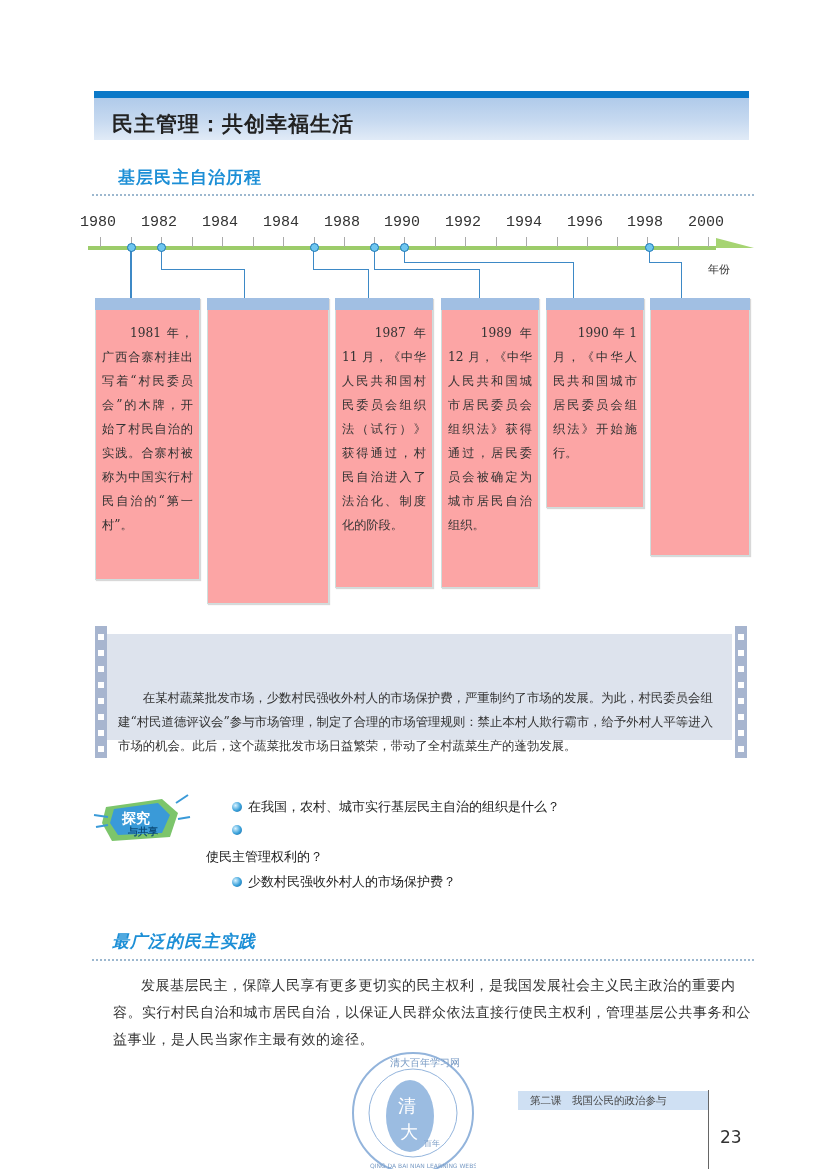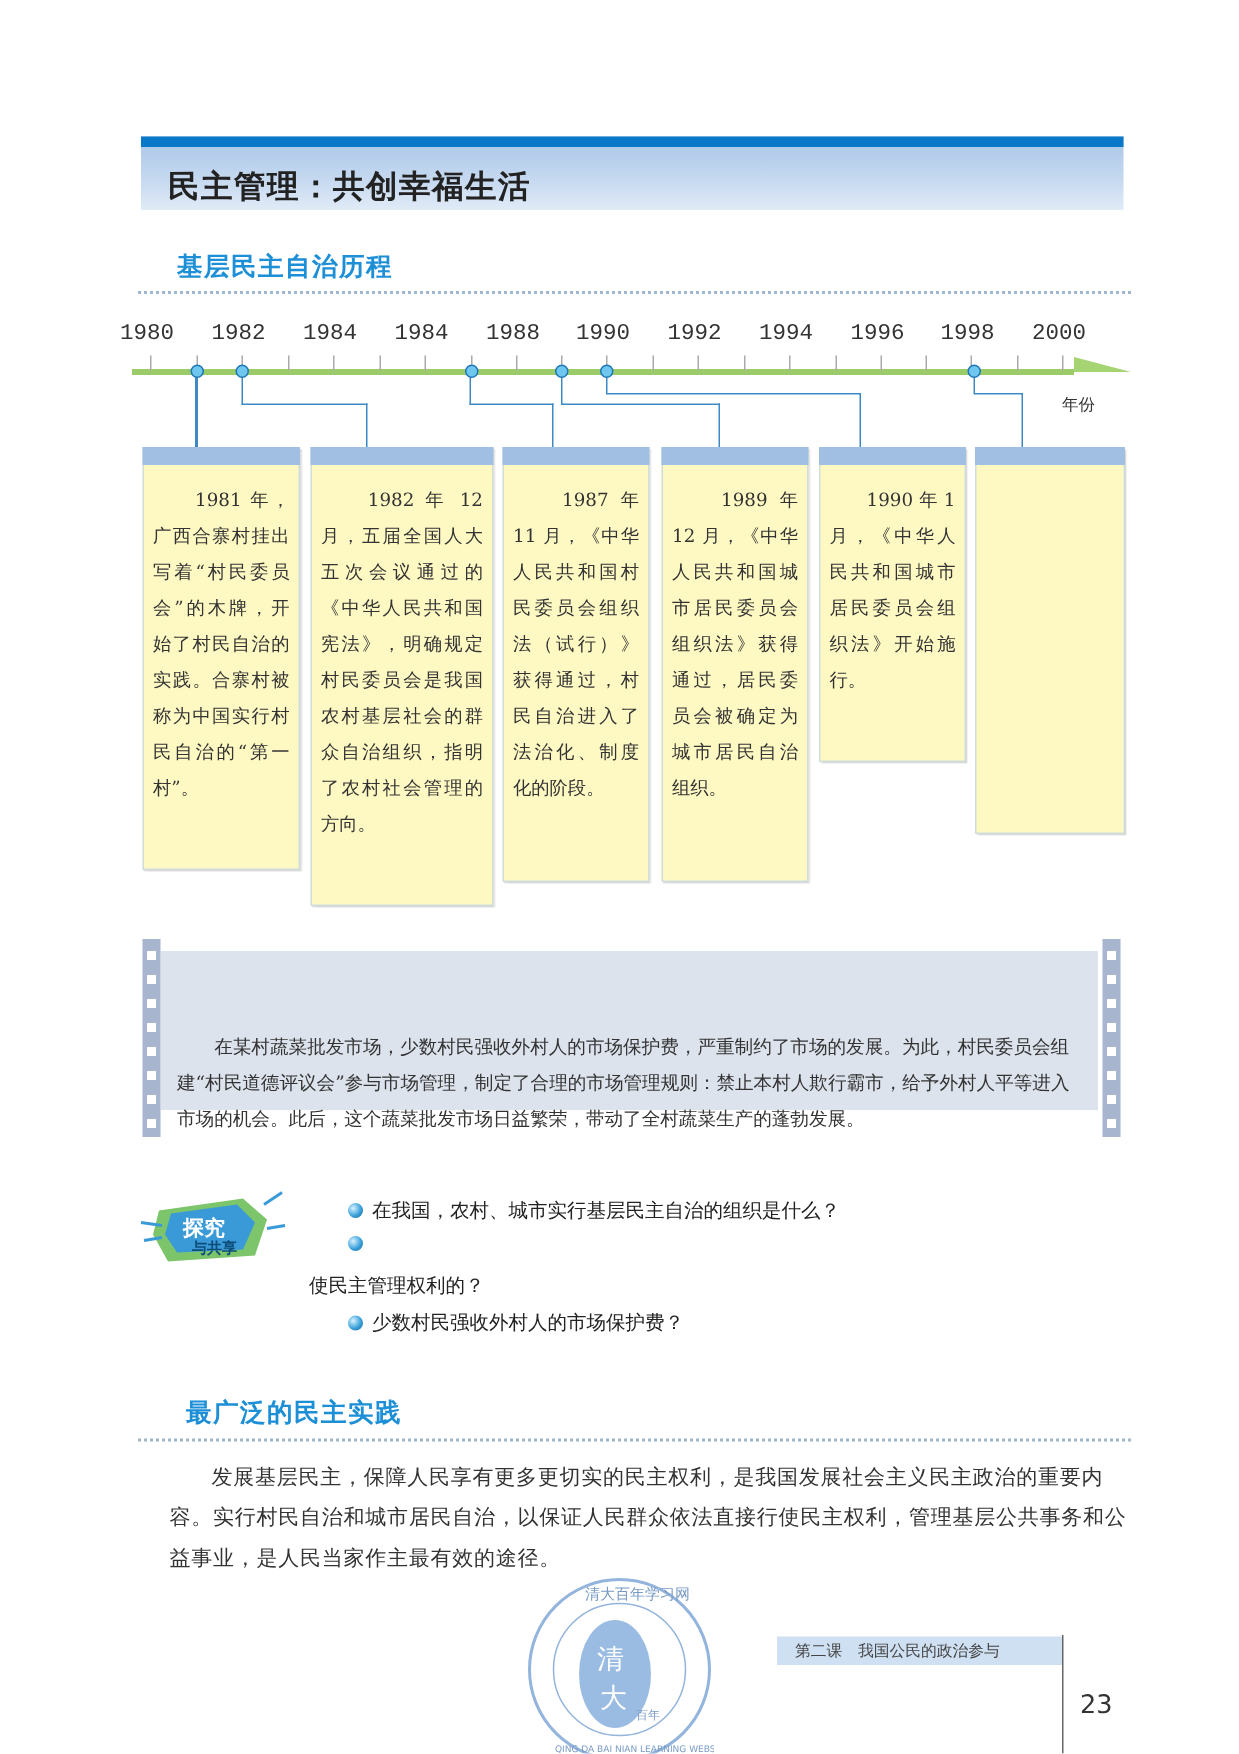--- a/index.html
+++ b/index.html
@@ -21,21 +21,21 @@
   .tl-line { left:88px; top:246px; width:628px; height:4px; background:#9ccc6a; }
   .tl-arrow { left:716px; top:238px; width:0; height:0;
               border-top:10px solid transparent; border-left:38px solid #a6d472; border-bottom:0 solid transparent; }
   .tick { width:1px; height:10px; background:#aaa; top:237px; }
   .year { top:214px; font-size:15px; color:#333; width:40px; margin-left:-20px; text-align:left; font-family:Liberation Mono, monospace; }
   .dot { width:7px; height:7px; border-radius:50%; background:#6fc6ef; border:1px solid #1f78b7; top:243px; margin-left:-4px; }
   .conn { background:#3d89c6; }
   .year-unit { left:708px; top:262px; font-size:11px; color:#333; }
 
   
-  .card { background:#fef9c3; border:1px solid #cfdedd; box-shadow:1px 1px 1px #d8d8d8; }
+  .card { background:#fca5a5; border:1px solid #cfdedd; box-shadow:1px 1px 1px #d8d8d8; }
   .card-top { position:absolute; left:-1px; top:-1px; right:-1px; height:12px; background:#a1bfe3; }
   .card-text { position:absolute; left:6px; right:6px; top:22px; font-size:12.2px; line-height:24px;
                color:#333; text-align:justify; font-family:"DejaVu Serif", serif; white-space:pre-wrap; }
 
   
   .case { left:107px; top:634px; width:625px; height:106px; background:#dde3ed; }
   .film { width:12px; height:132px; top:626px; background:#a7b5cf; }
   .film span { position:absolute; left:3px; width:6px; height:6px; background:#fff; }
   .case-text { left:118px; top:650px; width:602px; font-size:12.4px; line-height:24px; color:#333; text-indent:2em;margin-top:36px; }
 
@@ -136,21 +136,20 @@
 
   <div class="abs year-unit">年份</div>
 </div>
 
 <div class="abs card" style="left:95px;top:298px;width:103px;height:280px;">
   <div class="card-top"></div>
   <div class="card-text">　　1981 年，广西合寨村挂出写着“村民委员会”的木牌，开始了村民自治的实践。合寨村被称为中国实行村民自治的“第一村”。</div>
 </div>
 <div class="abs card" style="left:207px;top:298px;width:120px;height:304px;">
   <div class="card-top"></div>
-  <div class="card-text">　　1982 年 12 月，五届全国人大五次会议通过的《中华人民共和国宪法》，明确规定村民委员会是我国农村基层社会的群众自治组织，指明了农村社会管理的方向。</div>
 </div>
 <div class="abs card" style="left:335px;top:298px;width:96px;height:288px;">
   <div class="card-top"></div>
   <div class="card-text">　　1987 年 11 月，《中华人民共和国村民委员会组织法（试行）》获得通过，村民自治进入了法治化、制度化的阶段。</div>
 </div>
 <div class="abs card" style="left:441px;top:298px;width:96px;height:288px;">
   <div class="card-top"></div>
   <div class="card-text">　　1989 年 12 月，《中华人民共和国城市居民委员会组织法》获得通过，居民委员会被确定为城市居民自治组织。</div>
 </div>
 <div class="abs card" style="left:546px;top:298px;width:96px;height:208px;">
@@ -200,21 +199,21 @@
   <span class="bullet"></span><span>在我国，农村、城市实行基层民主自治的组织是什么？</span>
 </div>
 <div class="abs q-line" style="left:232px;top:822px;">
   <span class="bullet"></span>
 </div>
 <div class="abs q-line" style="left:206px;top:848px;">使民主管理权利的？</div>
 <div class="abs q-line" style="left:232px;top:873px;">
   <span class="bullet"></span><span>少数村民强收外村人的市场保护费？</span>
 </div>
 
-<div class="abs sec-title" style="left:124px;top:930px;">最广泛的民主实践</div>
+<div class="abs sec-title" style="left:112px;top:930px;font-style:italic;">最广泛的民主实践</div>
 <div class="abs dots" style="left:92px;top:959px;width:662px;"></div>
 <div class="abs body-text" style="top:972px;">发展基层民主，保障人民享有更多更切实的民主权利，是我国发展社会主义民主政治的重要内容。实行村民自治和城市居民自治，以保证人民群众依法直接行使民主权利，管理基层公共事务和公益事业，是人民当家作主最有效的途径。</div>
 
 <div class="abs wm">
   <svg width="126" height="126" viewBox="0 0 126 126">
     <circle cx="63" cy="63" r="60" fill="none" stroke="#6f9bd0" stroke-width="2"></circle>
     <circle cx="63" cy="63" r="44" fill="none" stroke="#6f9bd0" stroke-width="1"></circle>
     <ellipse cx="60" cy="66" rx="24" ry="36" fill="#7aa6d8"></ellipse>
     <text x="48" y="62" font-size="18" fill="#fff" font-family="DejaVu Serif, serif">清</text>
     <text x="50" y="88" font-size="18" fill="#fff" font-family="DejaVu Serif, serif">大</text>

